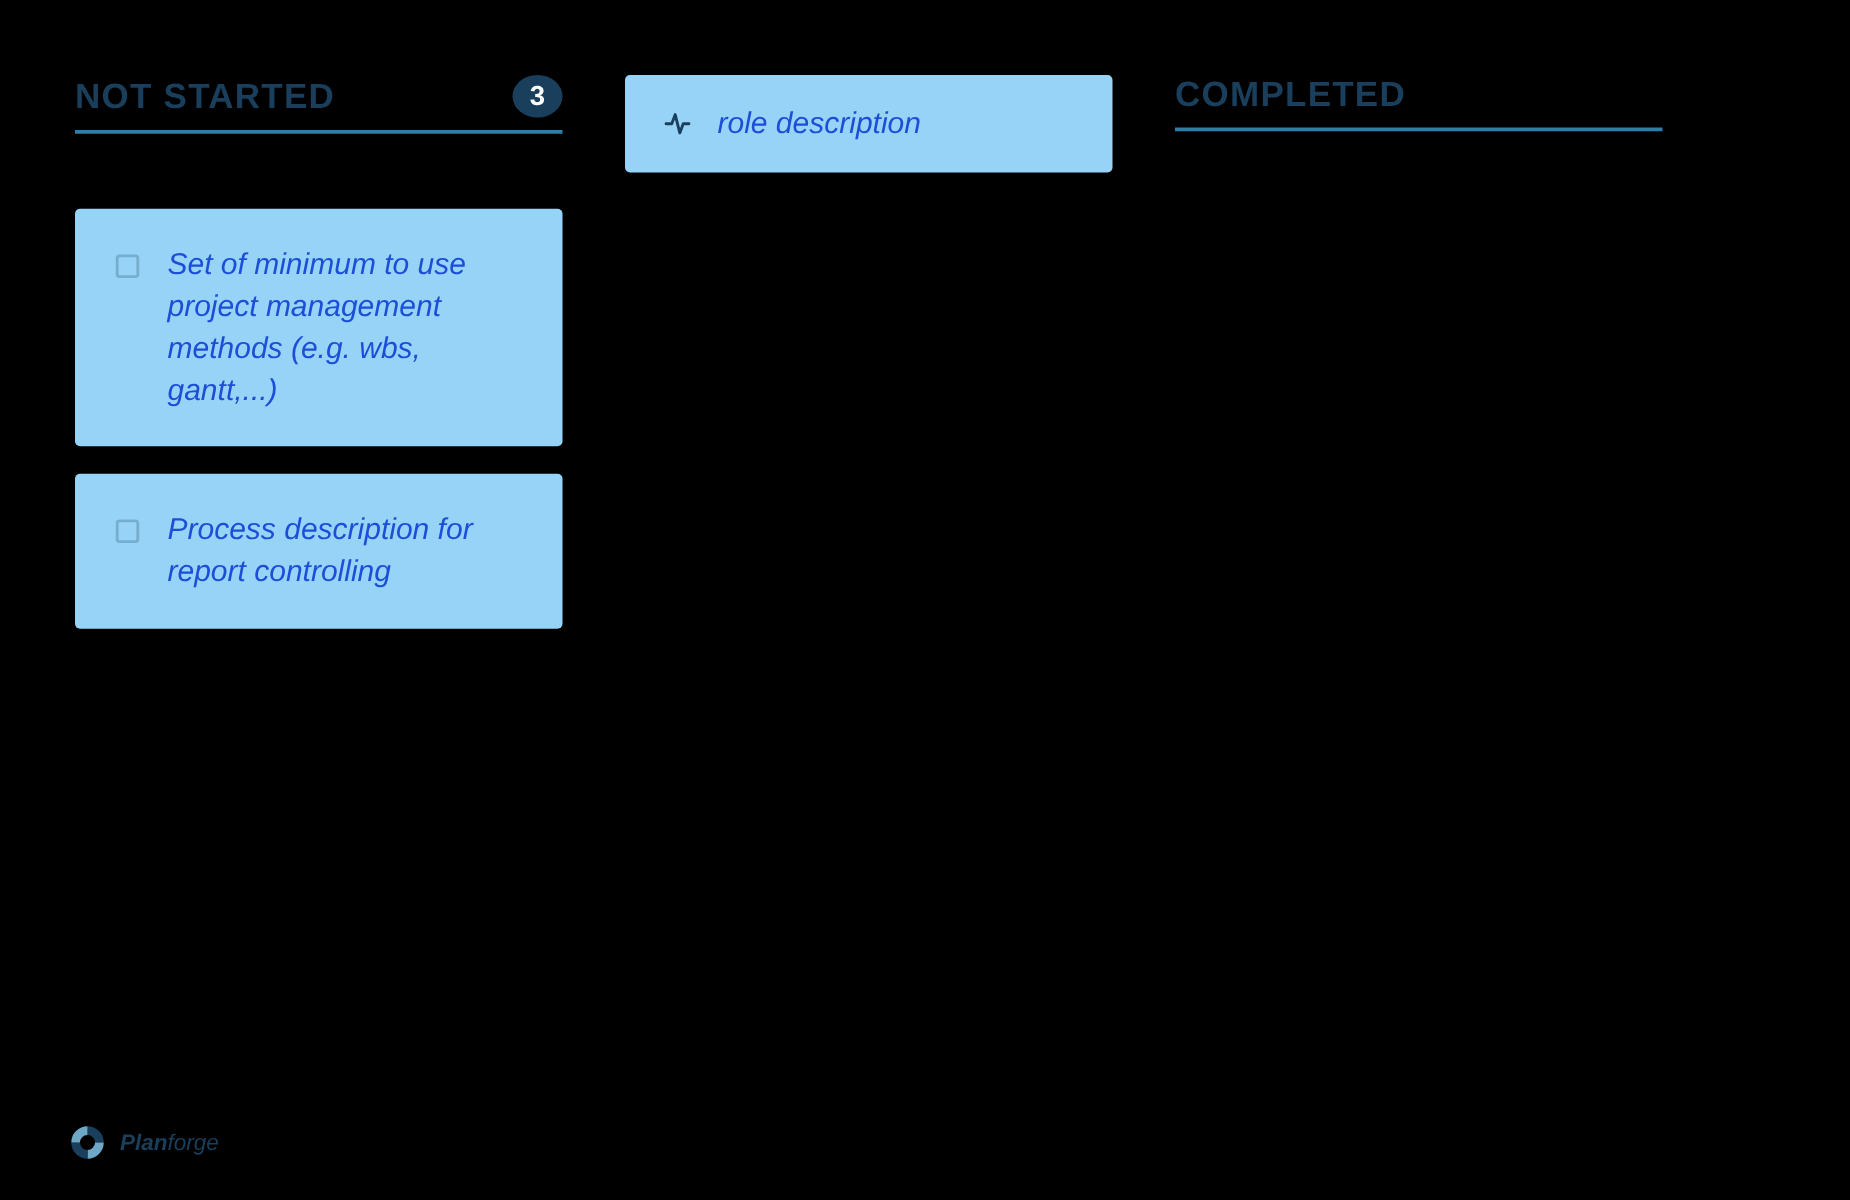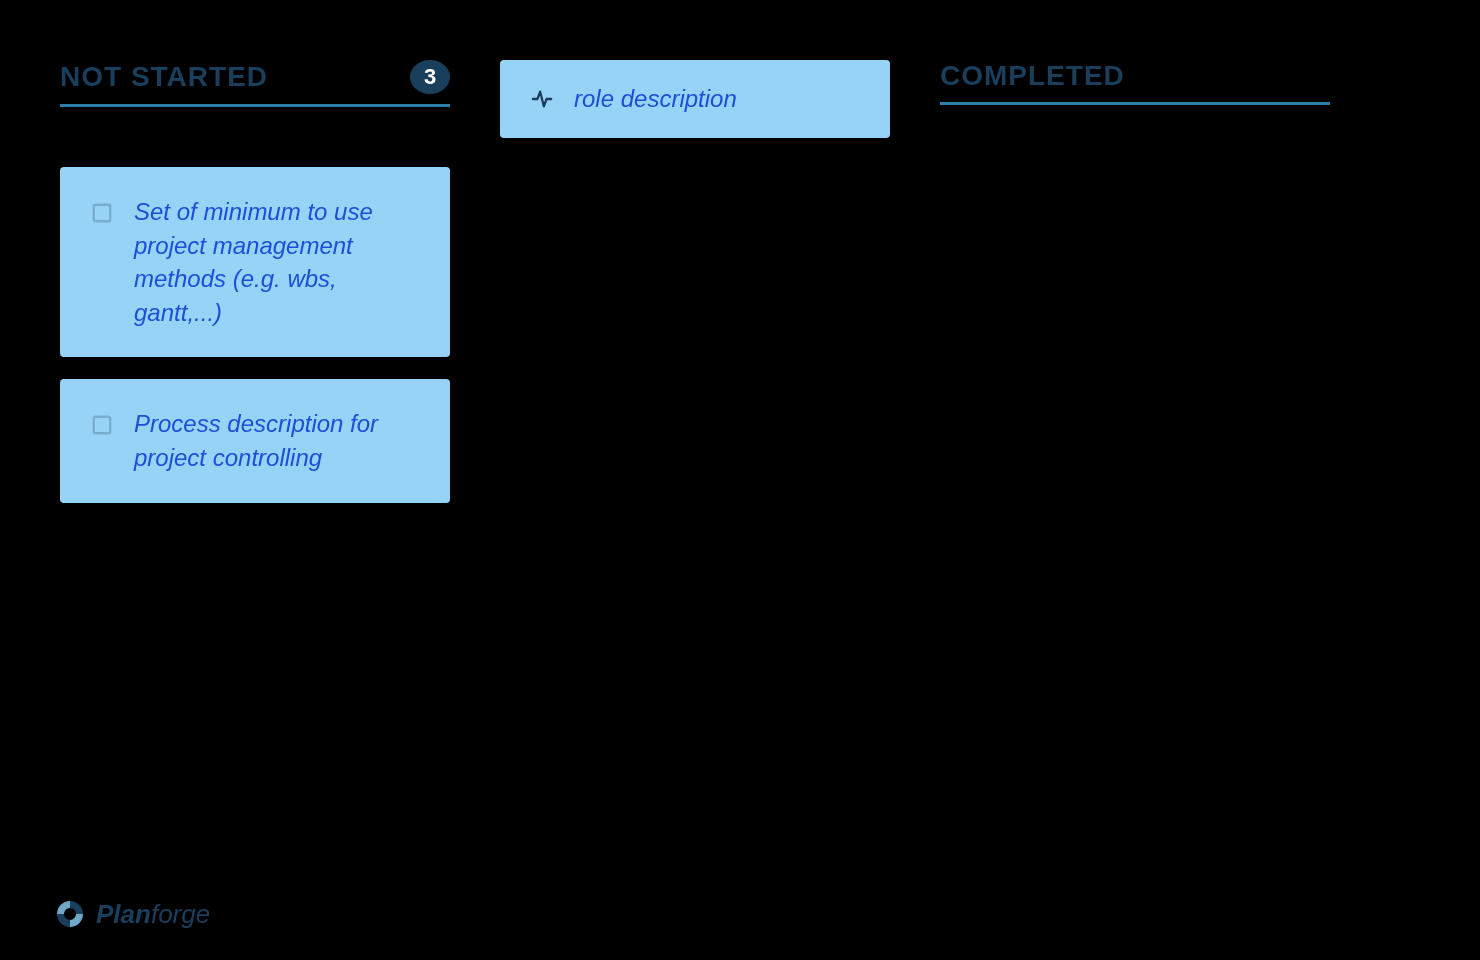--- a/index.html
+++ b/index.html
@@ -113,21 +113,21 @@
       display: flex;
       align-items: center;
       gap: 10px;
       color: #1a3f5c;
     }
     .logo-mark {
       width: 32px;
       height: 32px;
     }
     .logo-text {
-      font-size: 26px;
+      font-size: 18px;
       color: #1a3f5c;
       text-align: center;
     }
     .logo-bold {
       font-weight: 700;
       font-style: italic;
     }
     .logo-light {
       font-weight: 400;
       font-style: italic;
@@ -151,21 +151,21 @@
             </svg>
         </span>
         <span class="card-text">Set of minimum to use project management methods (e.g. wbs, gantt,...)</span>
       </div>
       <div class="card">
         <span class="card-icon-box">
           <svg viewBox="0 0 24 24" fill="none" stroke="currentColor" stroke-width="2.5" stroke-linecap="round" stroke-linejoin="round">
               <rect x="3" y="3" width="18" height="18" rx="2"></rect>
             </svg>
         </span>
-        <span class="card-text">Process description for project controlling</span>
+        <span class="card-text">Process description for report controlling</span>
       </div>
     </div>
   </div>
 
   <div class="column">
     <div class="cards">
       <div class="card card-slim">
         <span class="card-icon-box card-icon-visible">
           <svg viewBox="0 0 24 24" fill="none" stroke="#1a3f5c" stroke-width="2.5" stroke-linecap="round" stroke-linejoin="round">
               <polyline points="2 12 7 12 10 4 14 20 17 12 22 12"></polyline>

